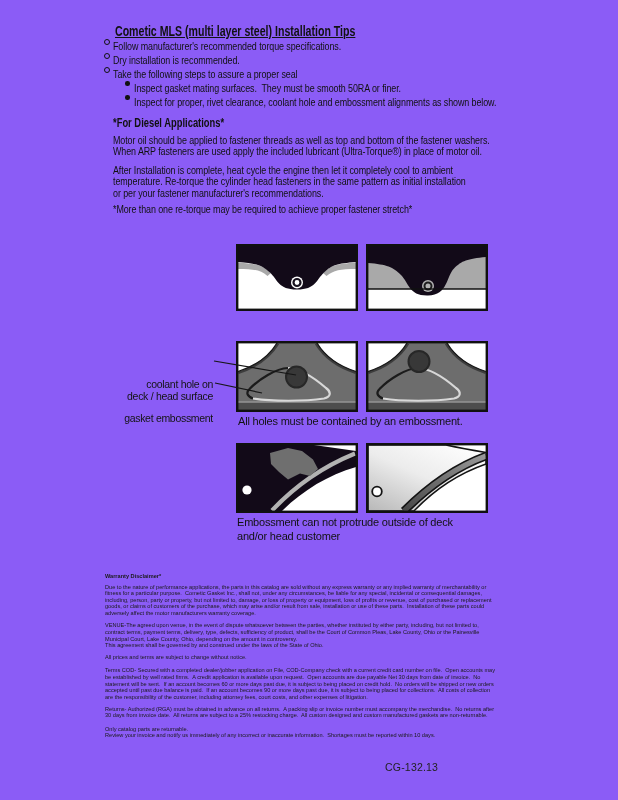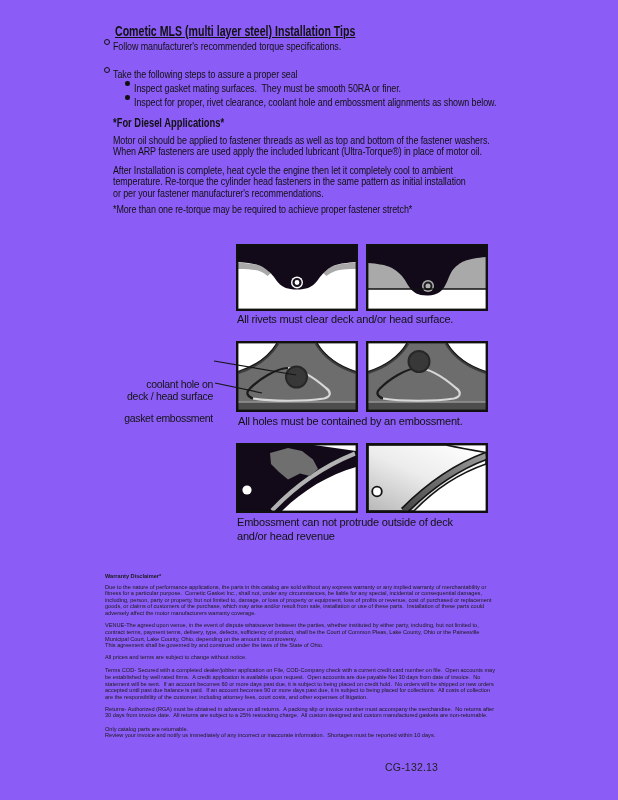--- a/index.html
+++ b/index.html
@@ -37,20 +37,24 @@
 
 <div class="page">
 
   <div class="title">Cometic MLS (multi layer steel) Installation Tips</div>
 
   <div class="blist">
     <div class="brow" style="top:0">
       <span class="ob"></span>
       <span class="btxt line">Follow manufacturer's recommended torque specifications.</span>
     </div>
+    <div class="brow" style="top:14px">
+      <span class="ob"></span>
+      <span class="btxt line">Dry installation is recommended.</span>
+    </div>
     <div class="brow" style="top:28px">
       <span class="ob"></span>
       <span class="btxt line">Take the following steps to assure a proper seal</span>
     </div>
     <div class="brow sub" style="top:42px">
       <span class="fb"></span>
       <span class="btxt line">Inspect gasket mating surfaces.  They must be smooth 50RA or finer.</span>
     </div>
     <div class="brow sub" style="top:56px">
       <span class="fb"></span>
@@ -92,21 +96,20 @@
     <rect x="0" y="0" width="122" height="67" fill="#ffffff"></rect>
     <rect x="2" y="13" width="118" height="32" fill="#a9a9a9"></rect>
     <path d="M2,2 H120 V13 C101,15 96,16.5 88,24.5 C80,32.5 82,51 62,51.5 C43,52 43,39 35,31 C27,23 21,20.5 2,19 Z" fill="#120a18"></path>
     <line x1="2" y1="45" x2="120" y2="45" stroke="#101010" stroke-width="1.5"></line>
     <circle cx="62" cy="42" r="6" fill="#b2b2b2"></circle>
     <circle cx="62" cy="42" r="3.5" fill="#b2b2b2" stroke="#1c1c1c" stroke-width="2"></circle>
     <line x1="56" y1="45" x2="68" y2="45" stroke="#101010" stroke-width="1.3"></line>
     <rect x="1.2" y="1.2" width="119.6" height="64.6" fill="none" stroke="#101010" stroke-width="2.4"></rect>
   </svg>
 
-  <div class="cap line" style="left:237px;top:313px">All rivets must clear deck and/or head surface.</div>
 
   <div class="dlabel" style="left:236px;top:329px">RIGHT</div>
   <div class="dlabel" style="left:366px;top:329px">WRONG</div>
 
   <div class="slab" style="top:343px">
     <div class="line">coolant hole on</div>
     <div class="line">deck / head surface</div>
   </div>
   <div class="slab" style="top:377px">
     <div class="line">gasket embossment</div>
@@ -178,21 +181,21 @@
     <rect x="0" y="0" width="122" height="70" fill="#ffffff"></rect>
     <path d="M2,2 L80,2 C94,5 108,7.5 120,9.5 L120,21 C94,30 68,47 48,68 L2,68 Z" fill="url(#bandGrad)" stroke="#141414" stroke-width="1.5"></path>
     <path d="M38,68 C62,44 90,24 120,13" stroke="#141414" stroke-width="8.6" fill="none"></path>
     <path d="M38,68 C62,44 90,24 120,13" stroke="url(#stripeGrad)" stroke-width="5.2" fill="none"></path>
     <circle cx="11" cy="48.5" r="4.8" fill="#ffffff" stroke="#141414" stroke-width="1.8"></circle>
     <rect x="1.2" y="1.2" width="119.6" height="67.6" fill="none" stroke="#101010" stroke-width="2.4"></rect>
   </svg>
 
   <div class="cap" style="left:237px;top:516px">
     <div class="line">Embossment can not protrude outside of deck</div>
-    <div class="line">and/or head revenue</div>
+    <div class="line">and/or head customer</div>
   </div>
 
   <div class="fine">
     <div class="fineh line">Warranty Disclaimer*</div>
 
     <div class="fp" style="margin-bottom:7.5px">
       <div class="line">Due to the nature of performance applications, the parts in this catalog are sold without any express warranty or any implied warranty of merchantability or</div>
       <div class="line">fitness for a particular purpose.  Cometic Gasket Inc., shall not, under any circumstances, be liable for any special, incidental or consequential damages,</div>
       <div class="line">including, person, party or property, but not limited to, damage, or loss of property or equipment, loss of profits or revenue, cost of purchased or replacement</div>
       <div class="line">goods, or claims of customers of the purchase, which may arise and/or result from sale, installation or use of these parts.  Installation of these parts could</div>

